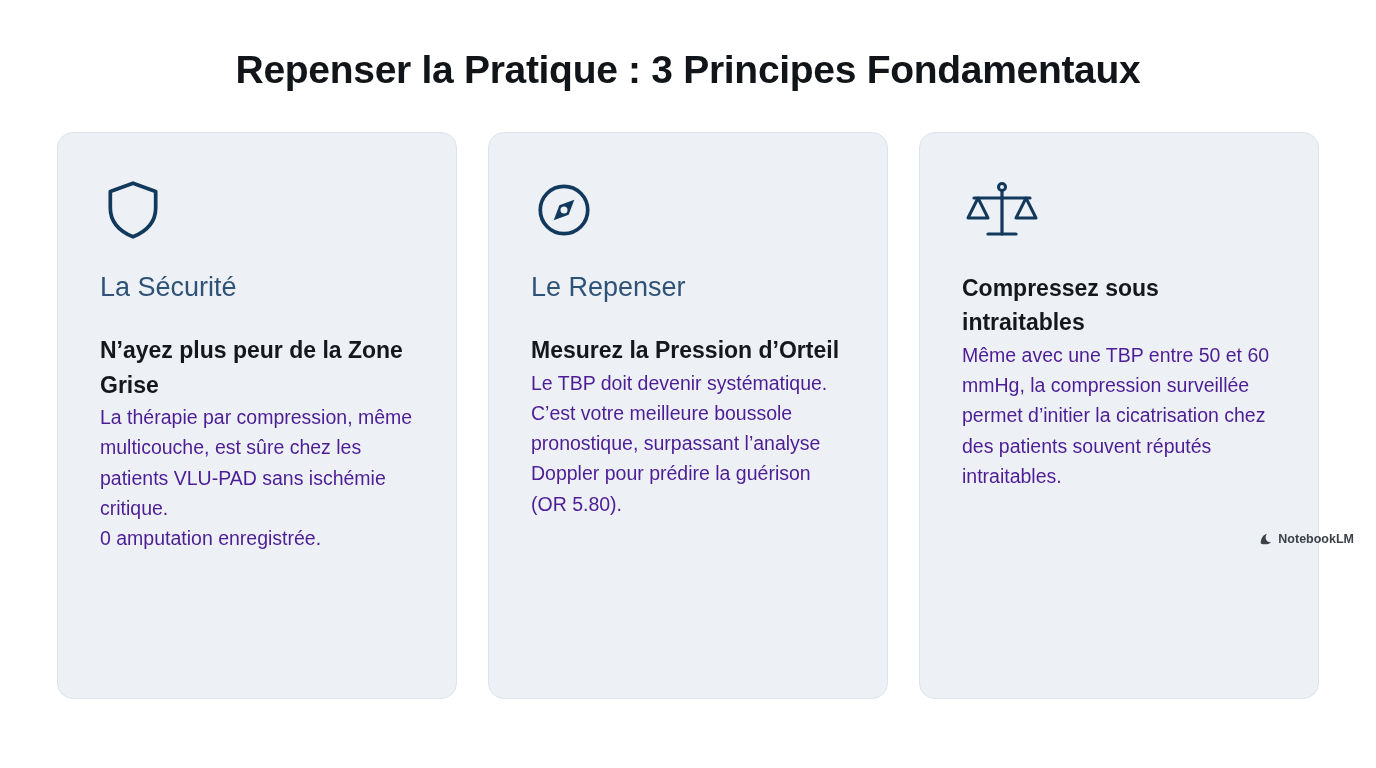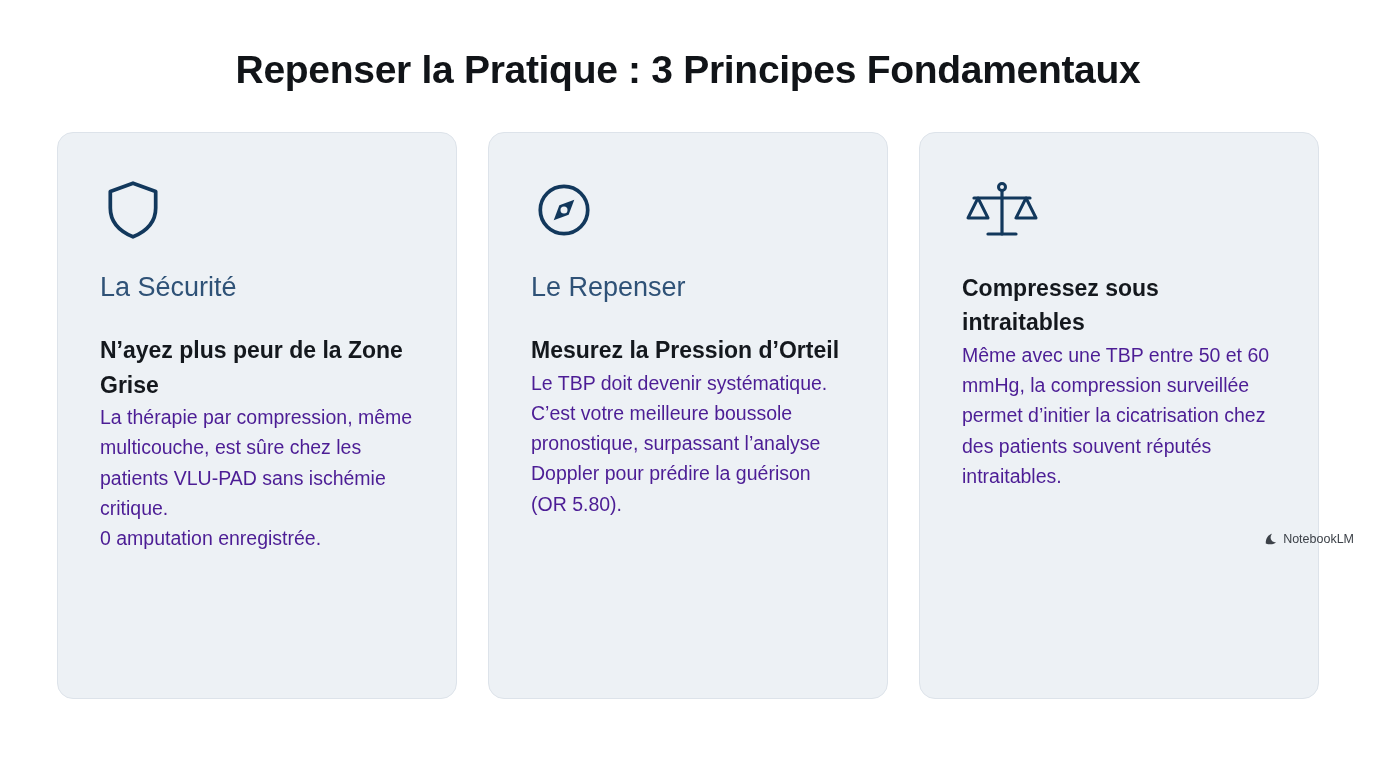--- a/index.html
+++ b/index.html
@@ -77,20 +77,21 @@
   }
   .brand {
     position: absolute;
     right: 22px;
     bottom: 14px;
     display: flex;
     align-items: flex-start;
     gap: 5px;
     color: #3c4148;
     font-size: 12.5px;
+    font-weight: bold;
   }
   .brand-mark {
     display: block;
   }
 </style>
 </head>
 <body>
 
 <div class="slide">
 

